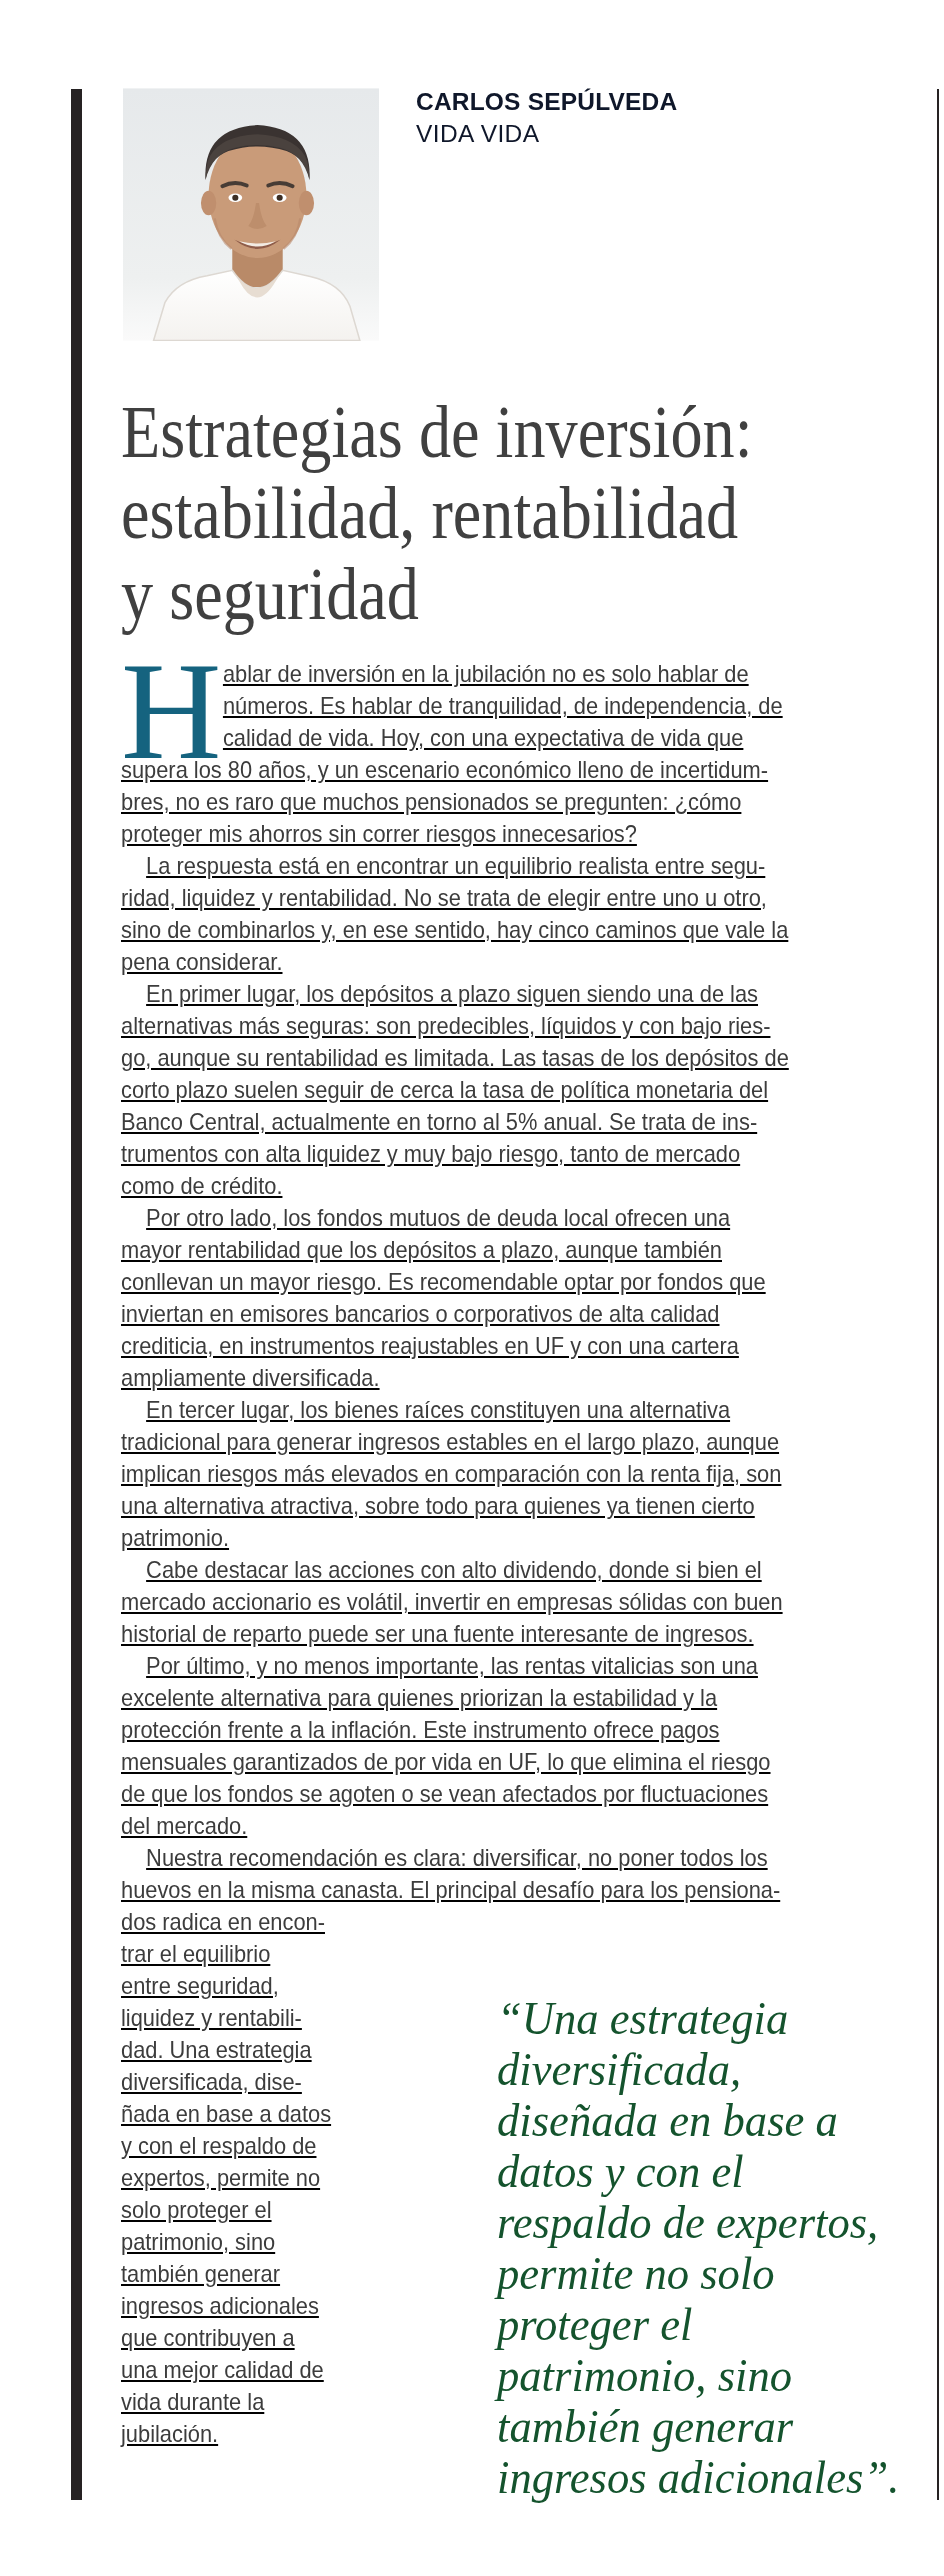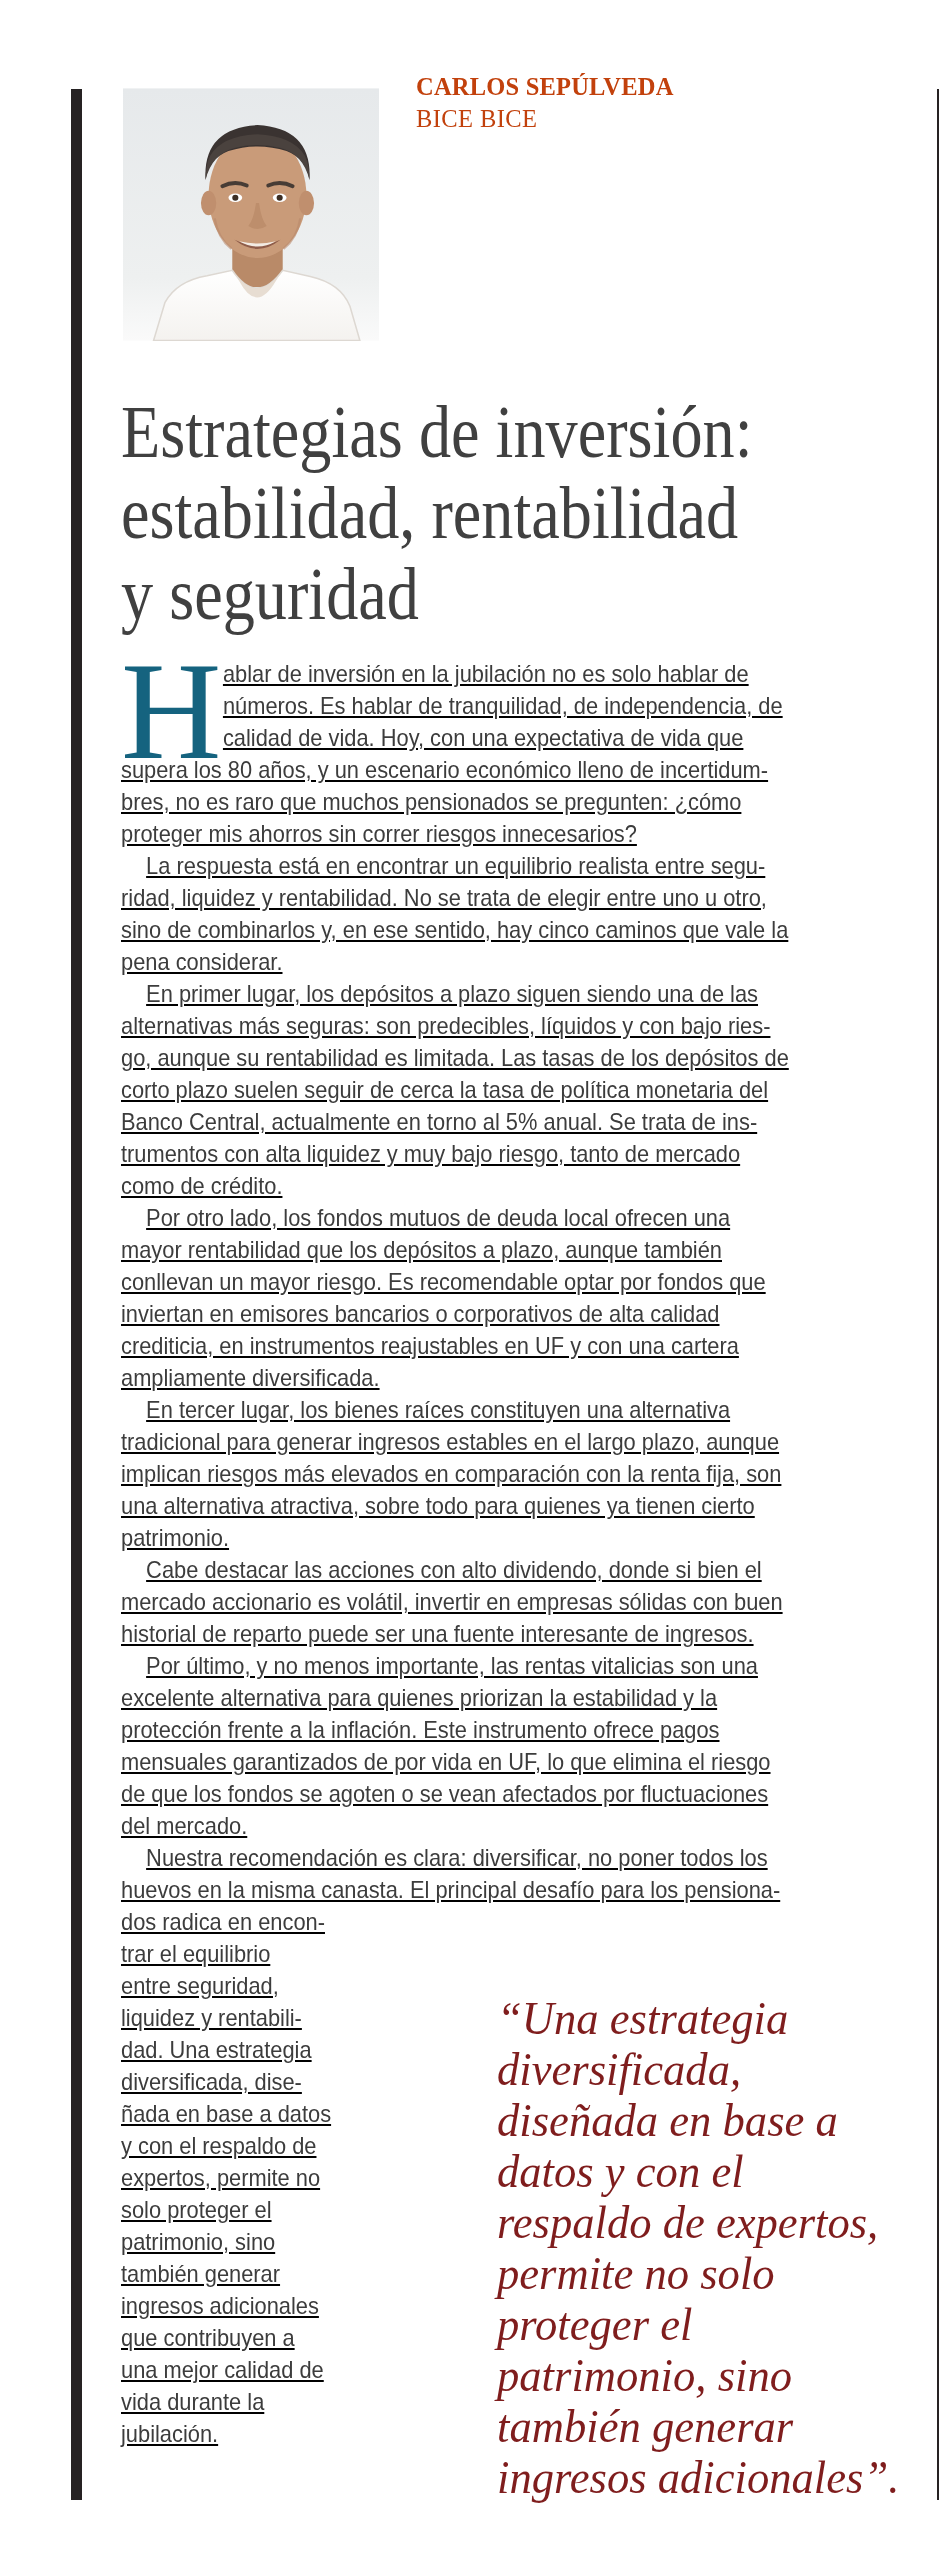--- a/index.html
+++ b/index.html
@@ -9,21 +9,21 @@
   }
   
   .rule{position:absolute;top:89px;height:2411px;background:#262223;}
   .rule-left{left:71px;width:10.7px;}
   .rule-right{left:937px;width:2.3px;}
 
   
   .photo{position:absolute;left:123px;top:88px;width:256px;height:253px;}
 
   
-  .author{position:absolute;left:416px;top:71px;color:#c2410c;font-family:Liberation Serif, serif;}
+  .author{position:absolute;left:416px;top:86px;color:#0f172a;}
   .author div{height:32px;line-height:32px;font-size:24.5px;white-space:nowrap;letter-spacing:0.4px;}
   .author .name{font-weight:bold;letter-spacing:0.2px;}
 
   
   .headline{position:absolute;left:121px;top:392px;color:#404040;}
   .headline div{
     height:81px;line-height:81px;font-family:"Liberation Serif",serif;
     font-size:73px;white-space:nowrap;transform:scaleX(0.88);transform-origin:0 50%;
   }
 
@@ -37,21 +37,21 @@
   .body-line.ind{text-indent:27.6px;}
 
   
   .dropcap{
     position:absolute;left:121px;top:663px;height:96px;
     font-family:"Liberation Serif",serif;font-size:139px;line-height:96px;
     color:#15637F;
   }
 
   
-  .pullquote{position:absolute;left:497px;top:1993px;color:#7f1d1d;}
+  .pullquote{position:absolute;left:497px;top:1993px;color:#14532d;}
   .pullquote div{
     height:51px;line-height:51px;font-family:"Liberation Serif",serif;
     font-style:italic;font-size:46px;white-space:nowrap;
     transform:scaleX(0.97);transform-origin:0 50%;
   }
 </style>
 </head>
 <body>
 
 <div class="rule rule-left"></div>
@@ -98,21 +98,21 @@
     <path d="M146 198 Q176 222 206 198 Q176 212 146 198 Z" fill="#8f5d4a"></path>
     <path d="M152 200 Q176 214 200 200 Q176 206 152 200 Z" fill="#f3ece4"></path>
 
     <path d="M120 170 Q124 196 142 210" stroke="#b9896a" stroke-width="3" fill="none" opacity="0.6"></path>
     <path d="M232 170 Q228 196 210 210" stroke="#b9896a" stroke-width="3" fill="none" opacity="0.6"></path>
   </svg>
 </div>
 
 <div class="author">
   <div class="name">CARLOS SEPÚLVEDA</div>
-  <div>BICE BICE</div>
+  <div>VIDA VIDA</div>
 </div>
 
 <div class="headline">
 
 <div class="headline-line">Estrategias de inversión:</div>
     <div class="headline-line">estabilidad, rentabilidad</div>
     <div class="headline-line">y seguridad</div>
   </div>
 
 <div class="dropcap">H</div>

